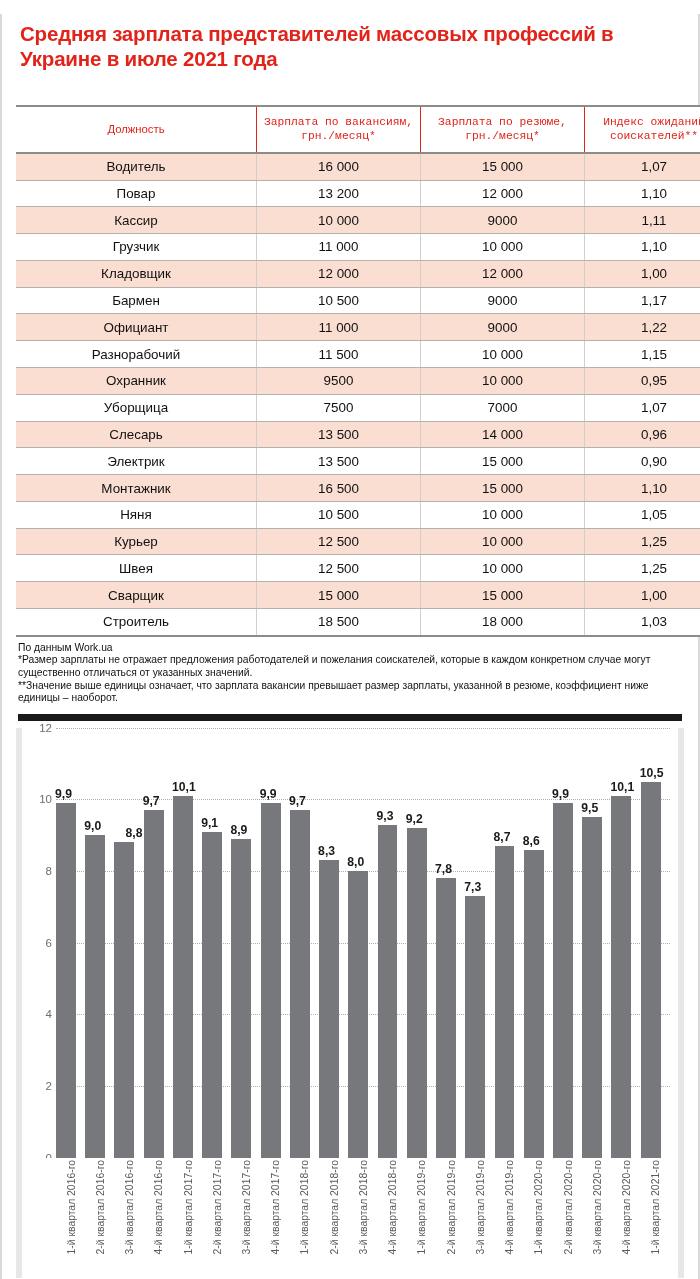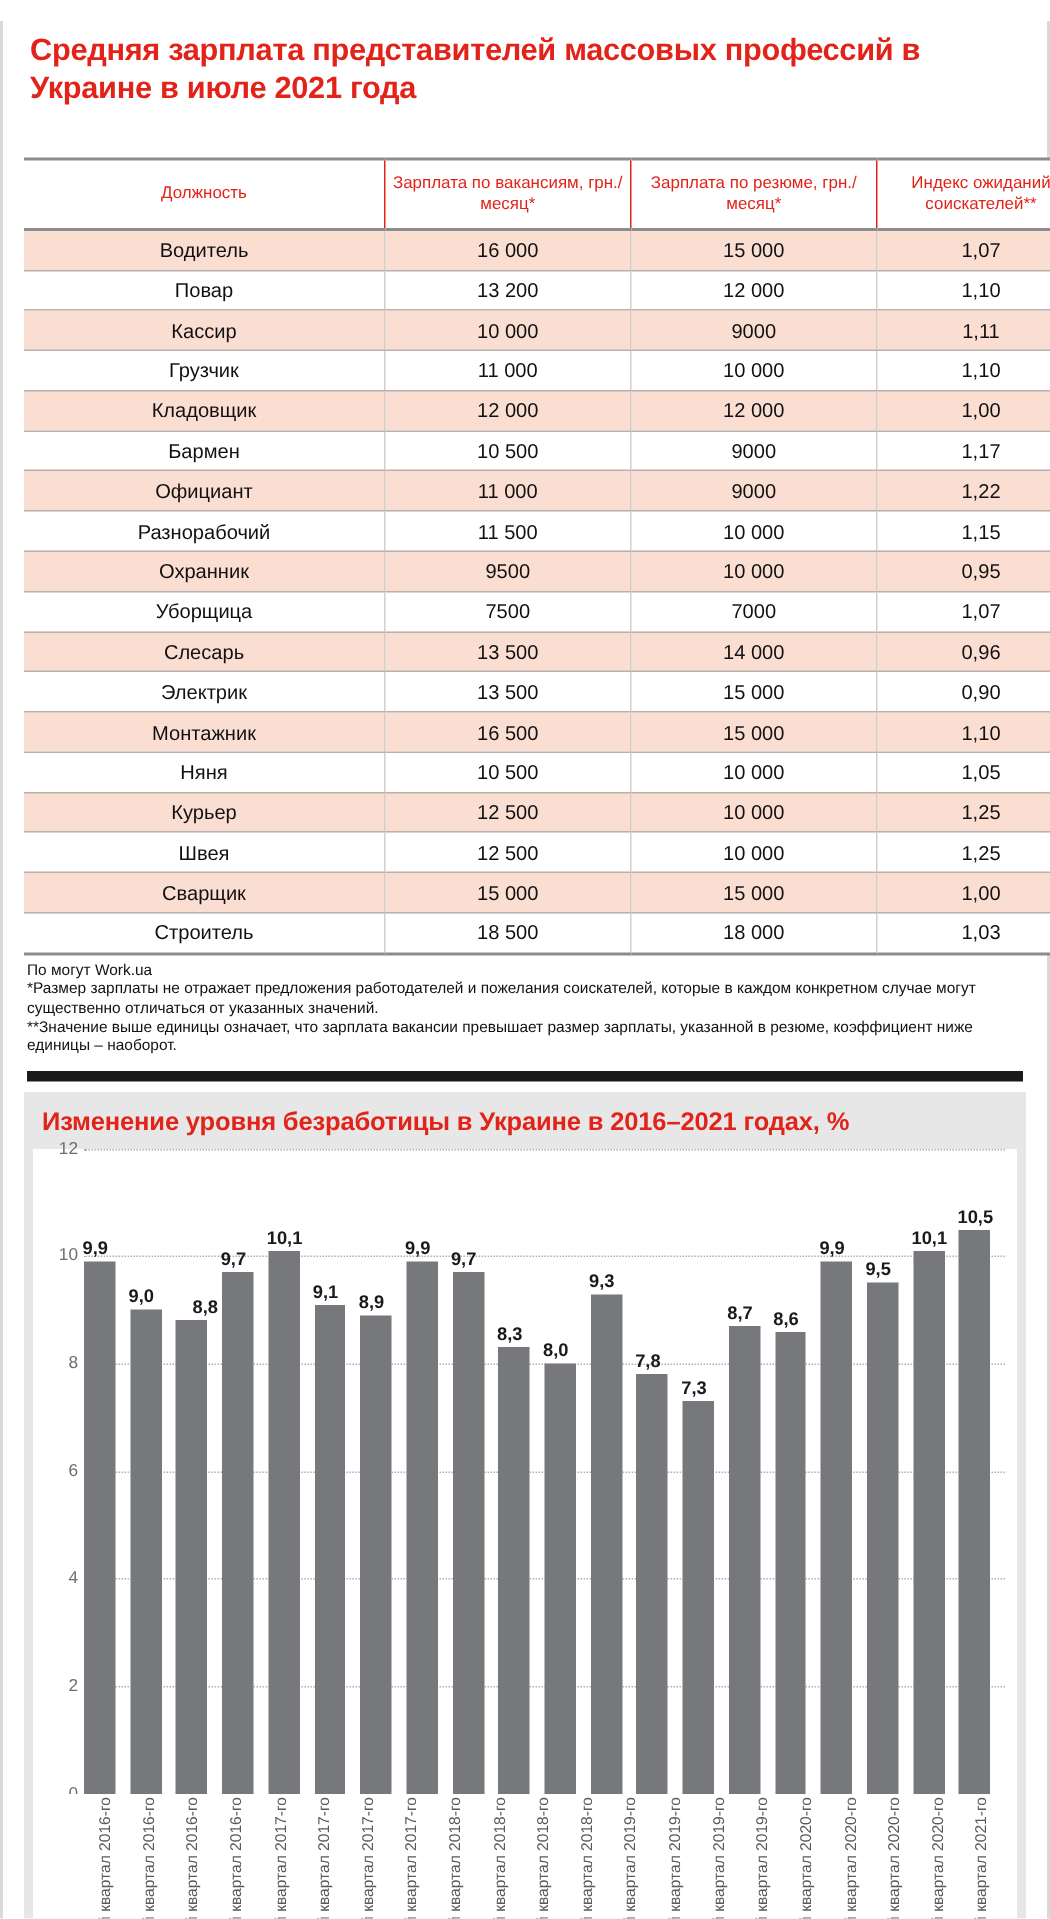--- a/index.html
+++ b/index.html
@@ -58,21 +58,21 @@
     padding: 8px 4px 9px 4px;
     border-top: 2.5px solid #8c8c8c;
     border-bottom: 2.5px solid #8c8c8c;
     background: #ffffff;
   }
   table.salary thead th.col-pos { width: 232px; }
   table.salary thead th.col-vac { width: 155px; }
   table.salary thead th.col-cv  { width: 155px; }
   table.salary thead th.col-idx { width: 130px; }
 
-  table.salary thead th + th { border-left: 1.4px solid #e2231a; }
+  table.salary thead th + th { border-left: 1.4px solid #e2231a; font-family: Liberation Mono, monospace; }
   table.salary tbody td + td { border-left: 1.4px solid #d5cdc9; }
 
   table.salary tbody td {
     font-size: 13.4px;
     padding: 5.4px 4px 5.4px 4px;
     border-bottom: 1.4px solid #b7b0ac;
     color: #111;
   }
   table.salary tbody tr.odd td { background: #fbded2; }
   table.salary tbody tr.even td { background: #ffffff; }
@@ -313,29 +313,28 @@
             <td>Строитель</td>
             <td>18 500</td>
             <td>18 000</td>
             <td>1,03</td>
           </tr>
         </tbody>
     </table>
   </div>
 
   <div class="notes">
-    <p>По могут Work.ua</p>
+    <p>По данным Work.ua</p>
     <p>*Размер зарплаты не отражает предложения работодателей и пожелания соискателей, которые в каждом конкретном случае могут существенно отличаться от указанных значений.</p>
     <p>**Значение выше единицы означает, что зарплата вакансии превышает размер зарплаты, указанной в резюме, коэффициент ниже единицы – наоборот.</p>
   </div>
 
   <div class="black-bar"></div>
 
   <div class="chart-block">
-    <div class="chart-title">Изменение уровня безработицы в Украине в 2016–2021 годах, %</div>
 
     <div class="plot-area">
       <div class="gridlines" id="gridlines">
           <div class="gridline" style="top: 100%;"></div>
           <div class="gridline" style="top: 83.3333%;"></div>
           <div class="gridline" style="top: 66.6667%;"></div>
           <div class="gridline" style="top: 50%;"></div>
           <div class="gridline" style="top: 33.3333%;"></div>
           <div class="gridline" style="top: 16.6667%;"></div>
           <div class="gridline" style="top: 0%;"></div>
@@ -392,20 +391,24 @@
           </div>
           <div class="bar-col">
             <div class="bar-val" style="bottom: calc(66.6667% + 2px);">8,0</div>
             <div class="bar" style="height: 66.6667%; background: rgb(119, 120, 123);"></div>
           </div>
           <div class="bar-col">
             <div class="bar-val" style="bottom: calc(77.5% + 2px);">9,3</div>
             <div class="bar" style="height: 77.5%; background: rgb(119, 120, 123);"></div>
           </div>
           <div class="bar-col">
+            <div class="bar-val" style="bottom: calc(76.6667% + 2px);">9,2</div>
+            <div class="bar" style="height: 76.6667%; background: rgb(119, 120, 123);"></div>
+          </div>
+          <div class="bar-col">
             <div class="bar-val" style="bottom: calc(65% + 2px);">7,8</div>
             <div class="bar" style="height: 65%; background: rgb(119, 120, 123);"></div>
           </div>
           <div class="bar-col">
             <div class="bar-val" style="bottom: calc(60.8333% + 2px);">7,3</div>
             <div class="bar" style="height: 60.8333%; background: rgb(119, 120, 123);"></div>
           </div>
           <div class="bar-col">
             <div class="bar-val" style="bottom: calc(72.5% + 2px);">8,7</div>
             <div class="bar" style="height: 72.5%; background: rgb(119, 120, 123);"></div>

